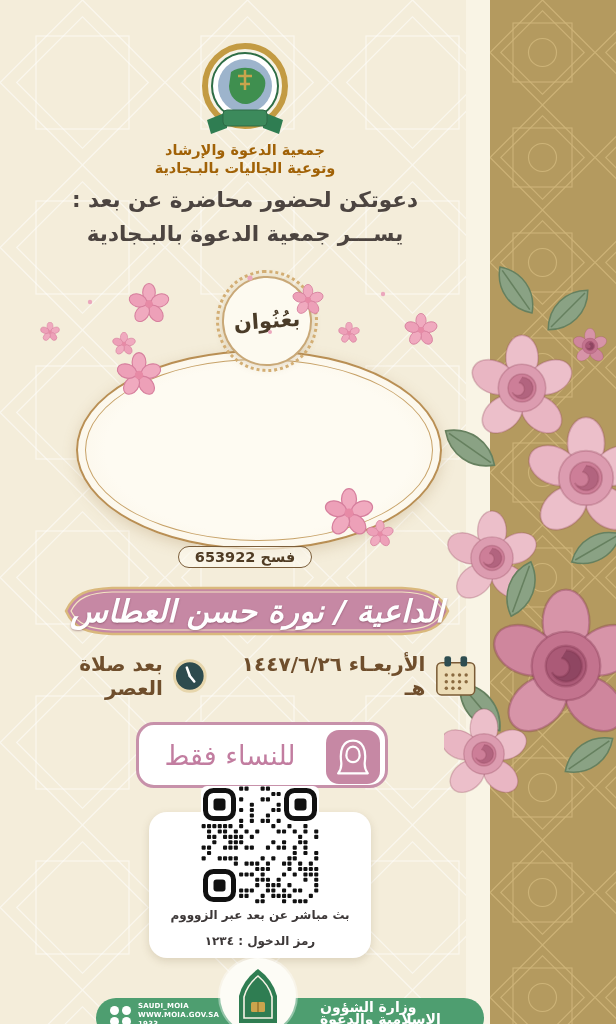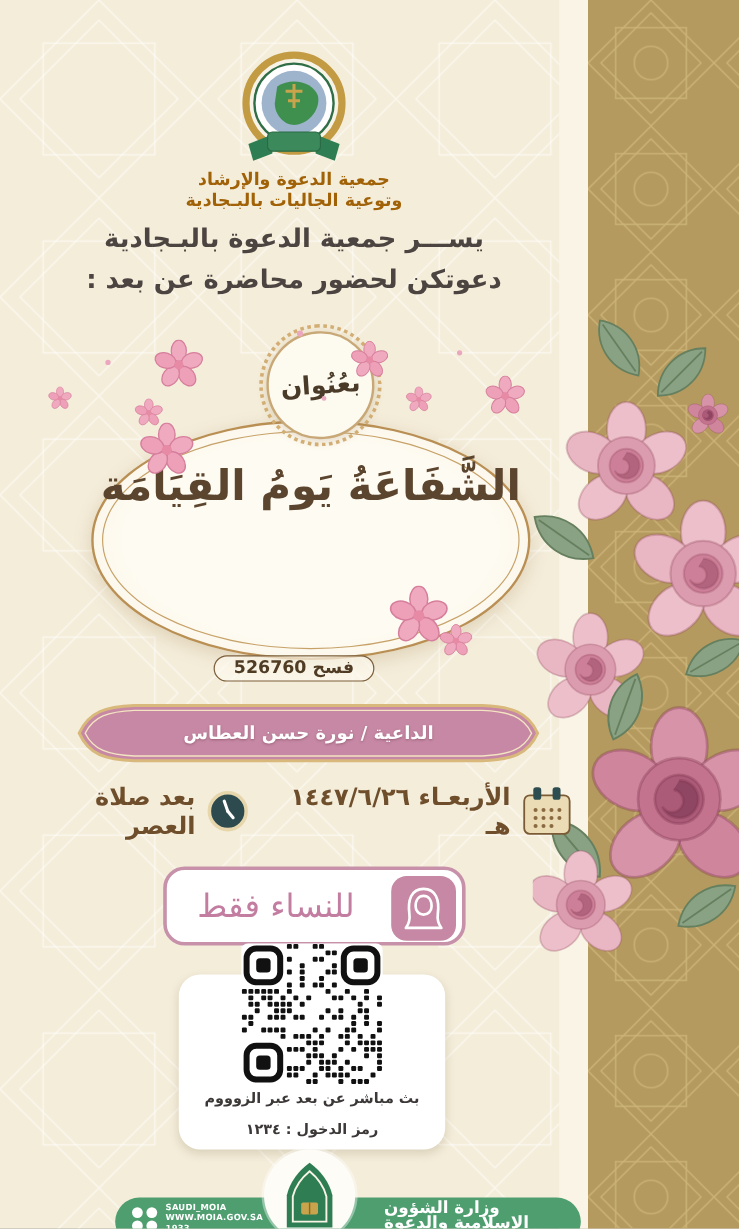--- a/index.html
+++ b/index.html
@@ -46,21 +46,21 @@
 
   
   .permit{ left:0; right:126px; top:546px; text-align:center; z-index:4; }
   .permit span{ display:inline-block; border:1.5px solid #7c5f3b; border-radius:14px;
     padding:2px 16px; color:#503c24; font-weight:bold; font-size:14.5px;
     background:rgba(253,250,240,.65); }
 
   
   .speaker{ left:64px; top:584px; width:386px; height:54px; z-index:4; }
   .speaker .txt{ position:absolute; inset:0; display:flex; align-items:center; justify-content:center;
-    color:#fff; font-weight:bold; font-size:15px; text-shadow:0 1px 2px rgba(90,40,60,.4); }
+    color:#fff; font-weight:bold; font-size:31px; text-shadow:0 1px 2px rgba(90,40,60,.4);font-style:italic; }
 
   
   .schedule{ left:16px; top:650px; width:462px; height:52px; z-index:4;
     display:flex; direction:rtl; align-items:center; justify-content:center; gap:9px;
     color:#6f4e2c; font-weight:bold; font-size:20px; }
 
   
   .audience{ left:136px; top:722px; width:252px; height:66px; z-index:4;
     background:#fff; border:3px solid #c791aa; border-radius:18px; }
   .audience .badge{ position:absolute; right:5px; top:5px; width:54px; height:54px;
@@ -179,22 +179,22 @@
       <path d="M84,78 L64,70 L64,86 L80,92 Z" fill="#2f7d52"></path>
       <rect x="24" y="68" width="44" height="16" rx="4" fill="#3c8a5c" stroke="#2c6a45" stroke-width="1"></rect>
     </svg>
   </div>
   <div class="layer logo-caption">
     <div>جمعية الدعوة والإرشاد</div>
     <div>وتوعية الجاليات بالبـجادية</div>
   </div>
 
   <div class="layer intro">
+    <div>دعوتكن لحضور محاضرة عن بعد :</div>
     <div>يســـر جمعية الدعوة بالبـجادية</div>
-    <div>دعوتكن لحضور محاضرة عن بعد :</div>
   </div>
 
   <div class="layer title-badge">
     <span>بعُنُوان</span>
   </div>
 
   <svg class="layer blossoms" viewBox="0 0 494 320" aria-hidden="true">
     <defs>
       <symbol id="bl" viewBox="0 0 40 40">
         <g stroke="#d67f9d" stroke-width="1">
@@ -217,25 +217,24 @@
     <use href="#bl" x="324" y="238" width="50" height="50"></use>
     <use href="#bl" x="366" y="270" width="28" height="28"></use>
     <circle cx="250" cy="28" r="2.6" fill="#eba7bd"></circle>
     <circle cx="383" cy="44" r="2.2" fill="#eba7bd"></circle>
     <circle cx="90" cy="52" r="2.2" fill="#eba7bd"></circle>
     <circle cx="270" cy="82" r="2" fill="#eba7bd"></circle>
   </svg>
 
   <div class="layer title-frame">
     <div class="inner"></div>
-    <div class="lecture-title lt1">الشَّفَاعَةُ يَومُ القِيَامَة</div>
   </div>
 
   <div class="layer permit">
-    <span>فسح 526760</span>
+    <span>فسح 653922</span>
   </div>
 
   <div class="layer speaker">
     <svg width="386" height="54" viewBox="0 0 386 54" aria-hidden="true">
       <path d="M2,27 C10,9 24,5 48,4 L338,4 C362,5 376,9 384,27 C376,45 362,49 338,50 L48,50 C24,49 10,45 2,27 Z" fill="#c688a4" stroke="#d9b87c" stroke-width="2.5"></path>
       <path d="M7,27 C14,13 26,9 48,8 L338,8 C360,9 372,13 379,27 C372,41 360,45 338,46 L48,46 C26,45 14,41 7,27 Z" fill="none" stroke="#f3e4c2" stroke-width="1.2"></path>
     </svg>
     <div class="txt">الداعية / نورة حسن العطاس</div>
   </div>
 

